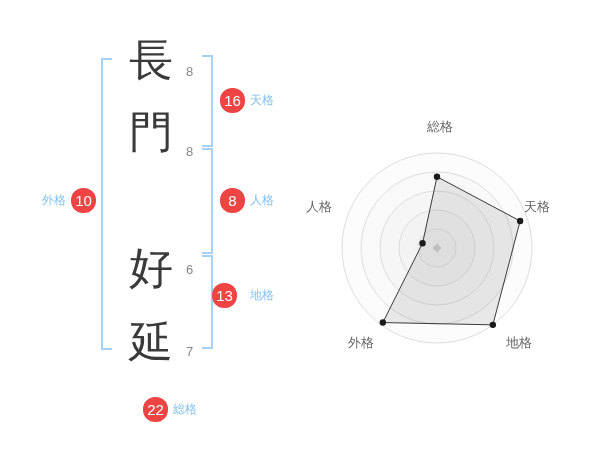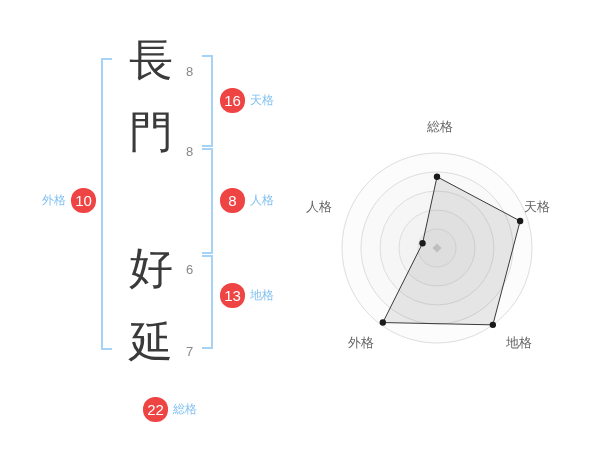--- a/index.html
+++ b/index.html
@@ -44,21 +44,21 @@
   <div class="bracket-right" style="top:148px;height:102px"></div>
   <div class="bracket-right" style="top:255px;height:90px"></div>
   <div class="bracket-left" style="top:58px;height:288px"></div>
 
   <div class="badge" style="left:220px;top:88px">16</div>
   <div class="badge-label" style="left:250px;top:88px">天格</div>
 
   <div class="badge" style="left:220px;top:188px">8</div>
   <div class="badge-label" style="left:250px;top:188px">人格</div>
 
-  <div class="badge" style="left:220px;top:283px">13</div>
+  <div class="badge" style="left:212px;top:283px">13</div>
   <div class="badge-label" style="left:250px;top:283px">地格</div>
 
   <div class="badge" style="left:71px;top:188px">10</div>
   <div class="badge-label" style="left:42px;top:188px">外格</div>
 
   <div class="badge" style="left:143px;top:397px">22</div>
   <div class="badge-label" style="left:173px;top:397px">総格</div>
 
   <div class="chart">
     <div class="axis-label al-top">総格</div>

